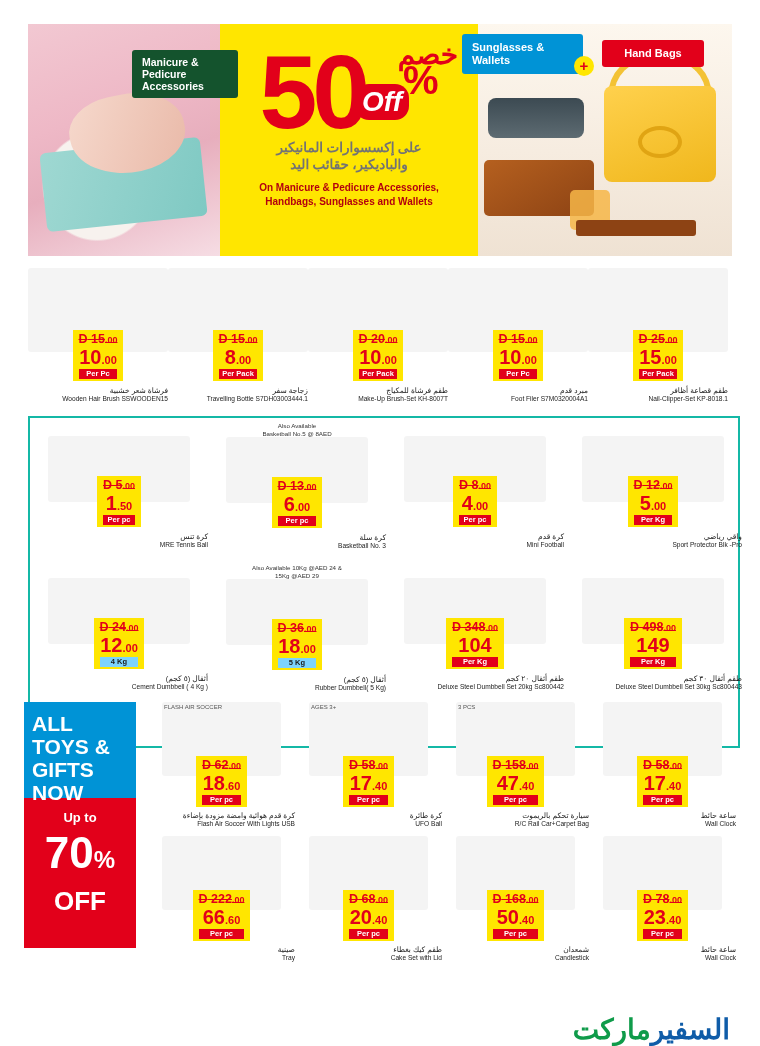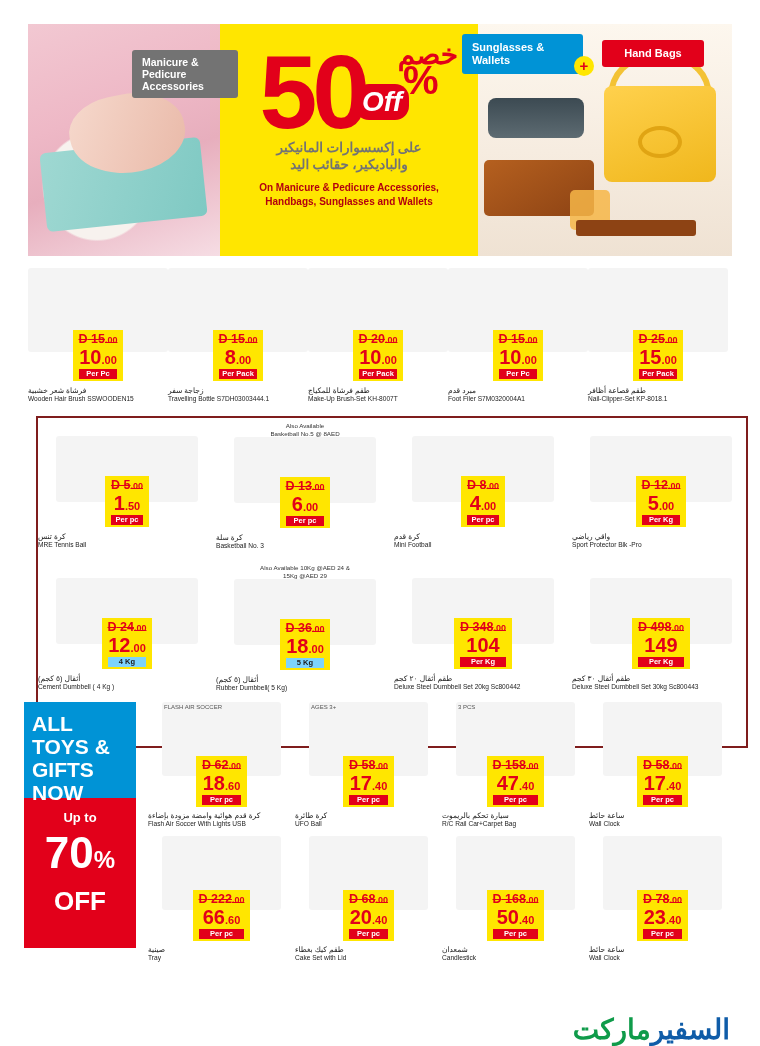--- a/index.html
+++ b/index.html
@@ -27,21 +27,21 @@
     background:linear-gradient(110deg,#9fd8d2,#7fc9c3);
     border-radius:6px; transform:rotate(-6deg);
   }
   .hero-img-left:before{
     content:""; position:absolute; left:22%; top:30%; width:60%; height:34%;
     background:linear-gradient(120deg,#f6d9cd,#e9b9a8); border-radius:40% 50% 45% 55%;
     transform:rotate(-12deg); z-index:2;
   }
   .badge-pink {
     position:absolute; left:104px; top:26px; z-index:9;
-    background:#737373; color:#fff; font-weight:bold; font-size:10.5px; line-height:12px;
+    background:#14532d; color:#fff; font-weight:bold; font-size:10.5px; line-height:12px;
     padding:6px 10px; border-radius:3px; text-align:left; max-width:106px;
   }
   .hero-mid {
     width:258px; height:232px; background:#ffe600; position:relative;
     display:flex; flex-direction:column; align-items:center;
   }
   .khasm { position:absolute; right:20px; top:14px; color:#e2001a; font-size:28px; font-weight:bold; }
   .fifty-row { margin-top:26px; display:flex; align-items:flex-start; }
   .fifty { color:#e2001a; font-size:104px; font-weight:bold; line-height:84px; letter-spacing:-5px; }
   .off-badge {
@@ -78,30 +78,30 @@
 
   
   .tag { background:#ffe600; display:inline-block; padding:3px 6px 2px 6px; line-height:1; text-align:center; }
   .tag .old { color:#e2001a; font-size:12.5px; font-weight:bold; text-decoration:line-through; display:block; }
   .tag .old .dcur{ text-decoration:none; }
   .tag .new { color:#e2001a; font-weight:bold; font-size:20px; display:block; margin-top:1px; }
   .tag .new small { font-size:11px; }
   .tag .unit { display:block; background:#e2001a; color:#fff; font-size:7.5px; font-weight:bold; padding:1.5px 3px; margin-top:2px; }
   .tag .unit.plain { background:#7dd3fc; color:#1b1b1b; }
 
-  .cap { text-align:left; font-size:6.6px; line-height:8px; color:#222; }
+  .cap { text-align:right; font-size:6.6px; line-height:8px; color:#222; }
   .cap .ar { font-size:7.5px; display:block; }
   .cap .en { display:block; }
 
   
   .row1 { position:absolute; left:28px; top:268px; width:704px; height:142px; display:flex; }
   .cell1 { width:140px; position:relative; }
 
   
-  .sports { position:absolute; left:36px; top:416px; width:712px; height:332px; border:2px solid #7f1d1d; }
+  .sports { position:absolute; left:28px; top:416px; width:712px; height:332px; border:2px solid #14b8a6; }
   .srow { position:absolute; left:0; width:712px; display:flex; }
 
   
   .toys { position:absolute; left:24px; top:702px; width:712px; height:260px; }
   .toys-banner { position:absolute; left:0; top:0; width:112px; height:246px; }
   .toys-top { background:#0093d6; height:96px; color:#fff; font-weight:bold; font-size:21px; line-height:23px; padding:10px 8px; }
   .toys-bot { background:#e2001a; height:150px; color:#fff; font-weight:bold; text-align:center; padding-top:12px; }
   .toys-bot .up { font-size:13px; }
   .toys-bot .num { font-size:44px; line-height:56px; }
   .toys-bot .off { font-size:26px; line-height:26px; }

